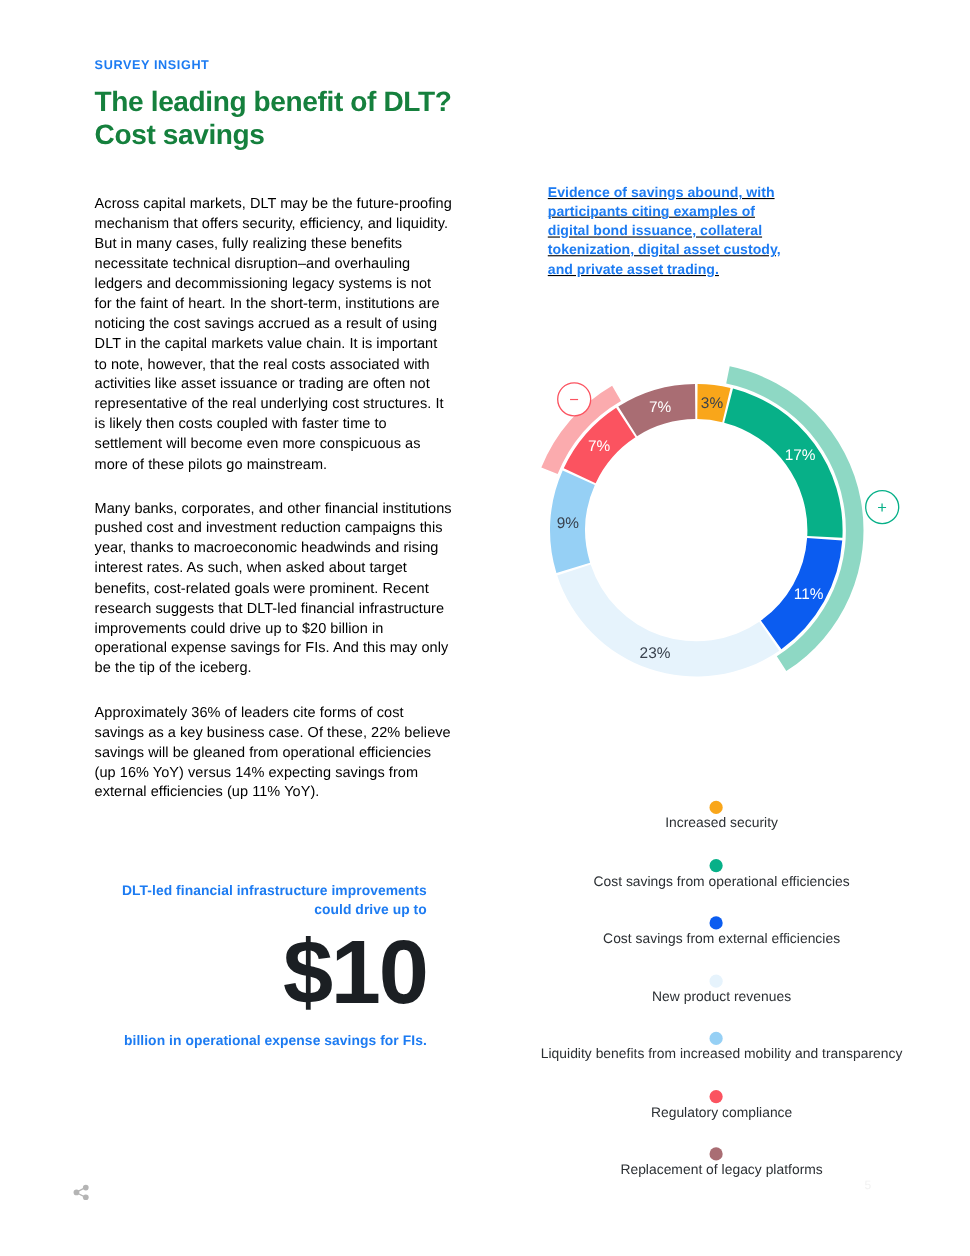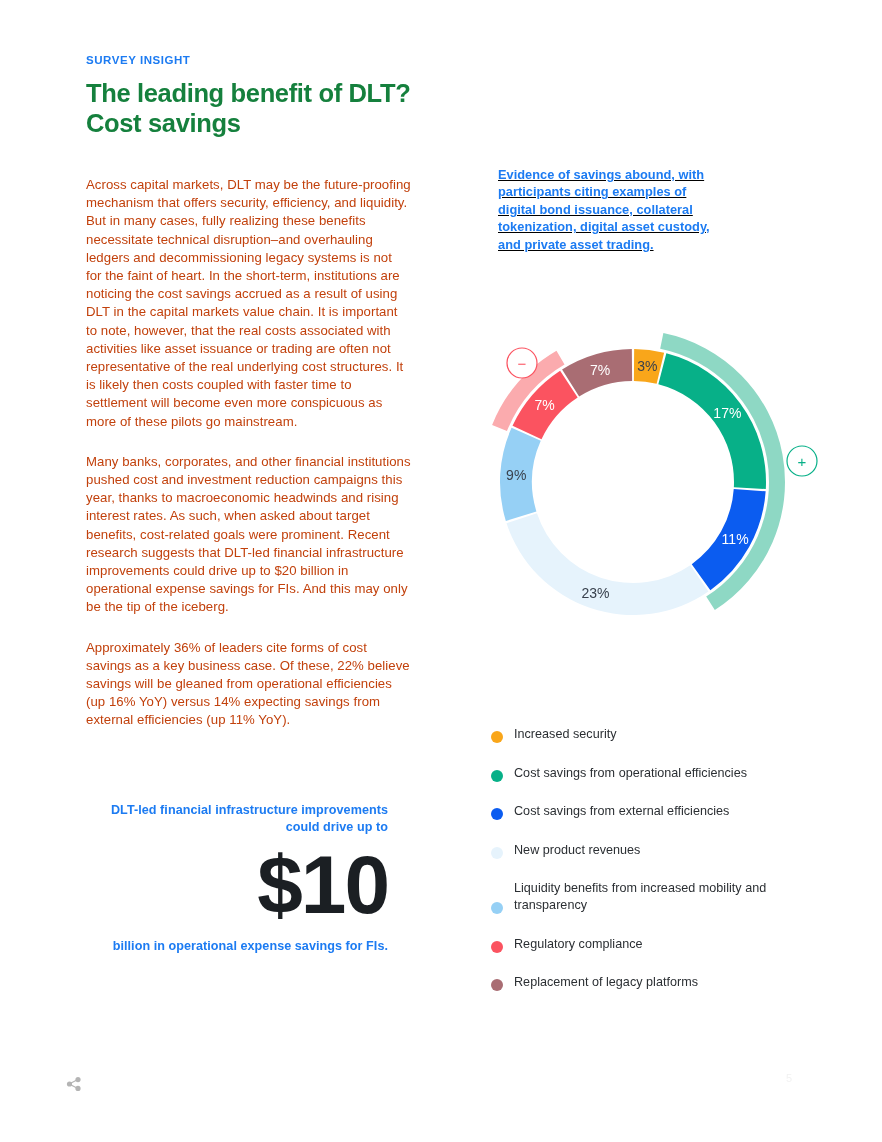--- a/index.html
+++ b/index.html
@@ -47,21 +47,21 @@
     margin: 0;
     letter-spacing: -0.35px;
   }
 
   .body-copy {
     margin-top: 38px;
   }
   .body-copy p {
     font-size: 13.2px;
     line-height: 18.2px;
-    color: #c2410c;
+    color: #000000;
     margin: 0 0 22px 0;
     letter-spacing: 0.05px;
   }
   .body-copy p:last-child { margin-bottom: 0; }
 
   
   .stat-block {
     position: absolute;
     left: 88px;
     top: 802px;
@@ -129,22 +129,23 @@
 
   
   .legend {
     position: absolute;
     left: 491px;
     top: 726px;
     width: 330px;
   }
   .legend-item {
     display: flex;
-    align-items: flex-end;
+    align-items: center;
     margin-bottom: 21.5px;
+    flex-direction: column;
   }
   .legend-item:last-child { margin-bottom: 0; }
   .legend-dot {
     width: 12px;
     height: 12px;
     border-radius: 50%;
     flex: 0 0 12px;
     margin-top: 2px;
     margin-right: 11px;
   }

